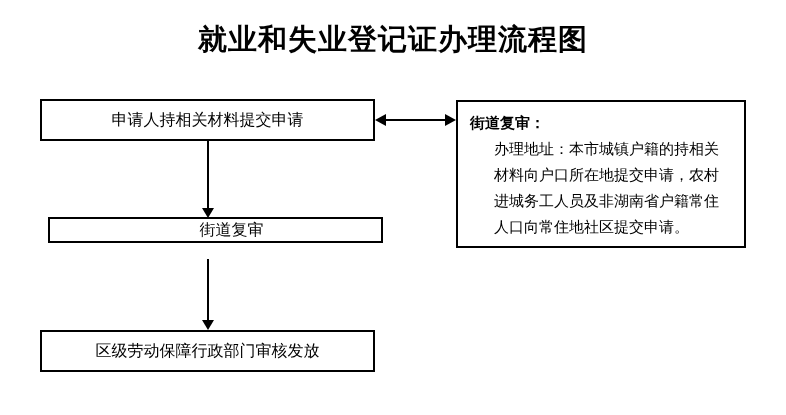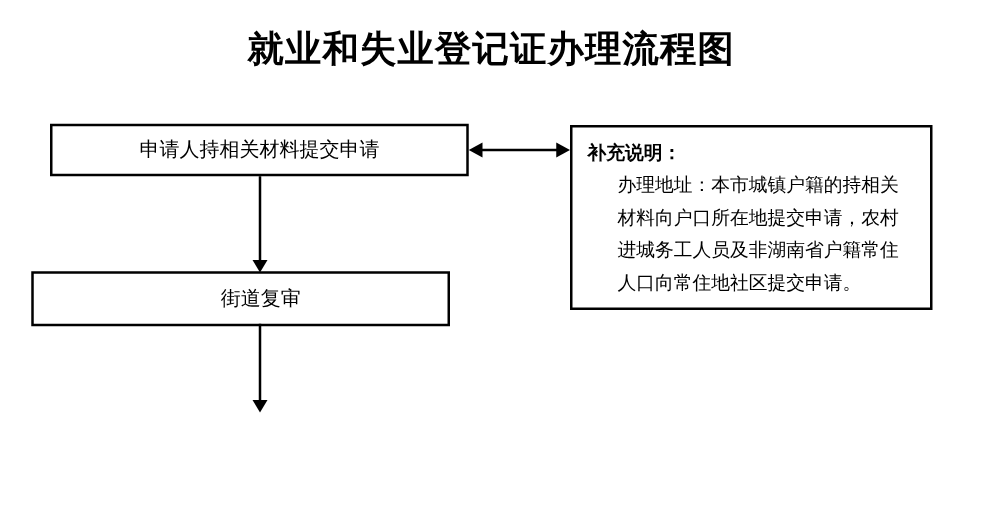--- a/index.html
+++ b/index.html
@@ -36,21 +36,21 @@
     border: 2px solid #000000;
     background: #ffffff;
     box-sizing: border-box;
     display: flex;
     align-items: center;
     justify-content: center;
     font-size: 16px;
     text-align: right;
   }
   .step1 { left: 40px;  top: 99px;  width: 335px; height: 42px; }
-  .step2 { left: 25px;  top: 217px; width: 335px; height: 44px; padding-left: 32px; }
+  .step2 { left: 48px;  top: 217px; width: 335px; height: 26px; padding-left: 32px; }
   .step3 { left: 40px;  top: 330px; width: 335px; height: 42px; }
   .note {
     left: 456px;
     top: 100px;
     width: 290px;
     height: 148px;
     display: block;
     padding: 8px 12px;
     font-size: 15px;
     line-height: 26px;
@@ -115,23 +115,26 @@
   <h1 class="title">就业和失业登记证办理流程图</h1>
 
   <div class="box step1">
     <span>申请人持相关材料提交申请</span>
   </div>
 
   <div class="box step2">
     <span>街道复审</span>
   </div>
 
+  <div class="box step3">
+    <span>区级劳动保障行政部门审核发放</span>
+  </div>
 
   <div class="box note">
-    <div class="note-heading">补充说明：</div>
+    <div class="note-heading">街道复审：</div>
     <div class="note-body">办理地址：本市城镇户籍的持相关材料向户口所在地提交申请，农村进城务工人员及非湖南省户籍常住人口向常住地社区提交申请。</div>
   </div>
 
   <div class="harrow">
     <div class="head-left"></div>
     <div class="line"></div>
     <div class="head-right"></div>
   </div>
 
   <div class="varrow varrow1">

